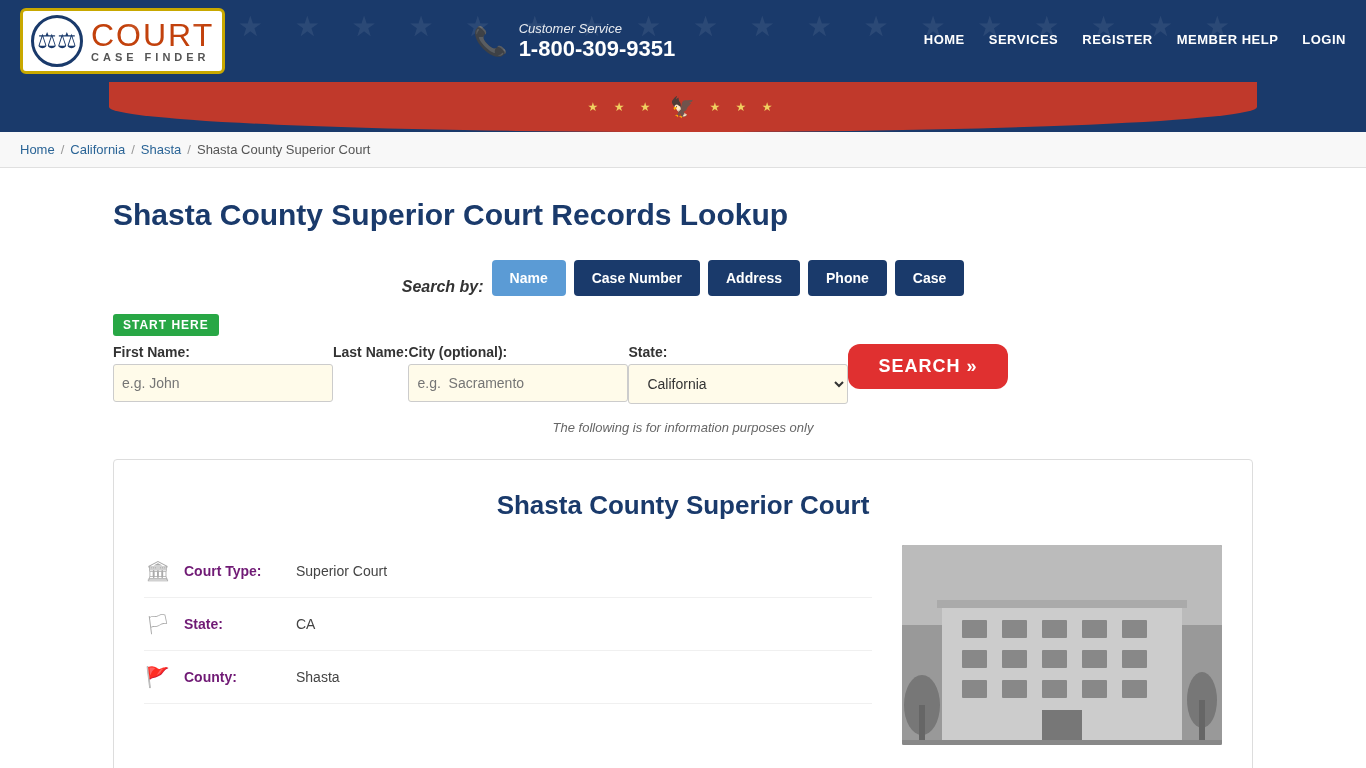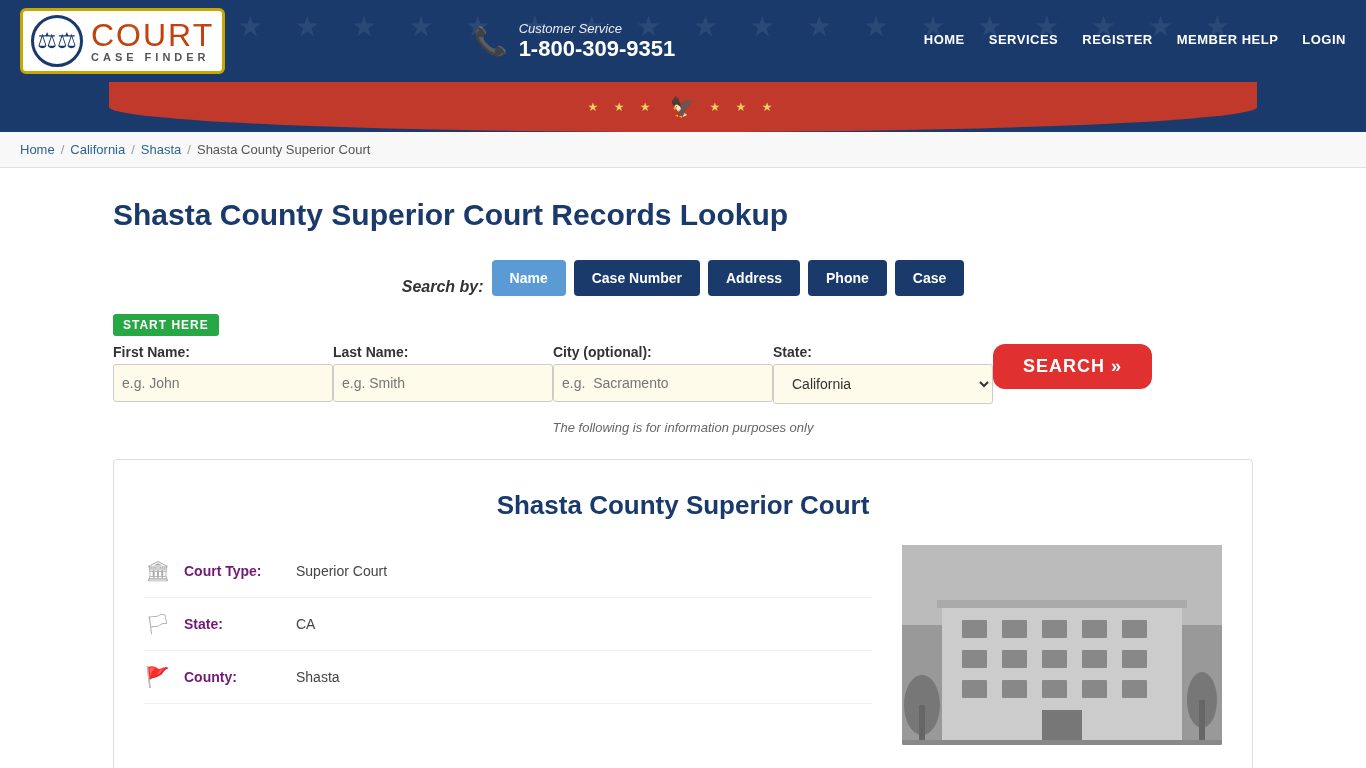--- a/index.html
+++ b/index.html
@@ -386,21 +386,20 @@
     <span class="start-here-badge">START HERE</span>
     <div class="search-form">
 
       <div class="form-group">
         <label class="form-label">First Name:</label>
         <input class="form-input first-name-input" type="text" placeholder="e.g. John" style="">
       </div>
 
       <div class="form-group">
         <label class="form-label">Last Name:</label>
-        <input class="form-input last-name-input" type="text" placeholder="e.g. Smith" style="">
       </div>
 
       <div class="form-group">
         <label class="form-label">City (optional):</label>
         <input class="form-input city-input" type="text" placeholder="e.g.  Sacramento" style="">
       </div>
 
       <div class="form-group">
         <label class="form-label">State:</label>
         <select class="state-select" id="state-select"><option value="Alabama">Alabama</option><option value="Alaska">Alaska</option><option value="Arizona">Arizona</option><option value="Arkansas">Arkansas</option><option value="California" selected="">California</option><option value="Colorado">Colorado</option><option value="Connecticut">Connecticut</option><option value="Delaware">Delaware</option><option value="Florida">Florida</option><option value="Georgia">Georgia</option><option value="Hawaii">Hawaii</option><option value="Idaho">Idaho</option><option value="Illinois">Illinois</option><option value="Indiana">Indiana</option><option value="Iowa">Iowa</option><option value="Kansas">Kansas</option><option value="Kentucky">Kentucky</option><option value="Louisiana">Louisiana</option><option value="Maine">Maine</option><option value="Maryland">Maryland</option><option value="Massachusetts">Massachusetts</option><option value="Michigan">Michigan</option><option value="Minnesota">Minnesota</option><option value="Mississippi">Mississippi</option><option value="Missouri">Missouri</option><option value="Montana">Montana</option><option value="Nebraska">Nebraska</option><option value="Nevada">Nevada</option><option value="New Hampshire">New Hampshire</option><option value="New Jersey">New Jersey</option><option value="New Mexico">New Mexico</option><option value="New York">New York</option><option value="North Carolina">North Carolina</option><option value="North Dakota">North Dakota</option><option value="Ohio">Ohio</option><option value="Oklahoma">Oklahoma</option><option value="Oregon">Oregon</option><option value="Pennsylvania">Pennsylvania</option><option value="Rhode Island">Rhode Island</option><option value="South Carolina">South Carolina</option><option value="South Dakota">South Dakota</option><option value="Tennessee">Tennessee</option><option value="Texas">Texas</option><option value="Utah">Utah</option><option value="Vermont">Vermont</option><option value="Virginia">Virginia</option><option value="Washington">Washington</option><option value="West Virginia">West Virginia</option><option value="Wisconsin">Wisconsin</option><option value="Wyoming">Wyoming</option></select>

